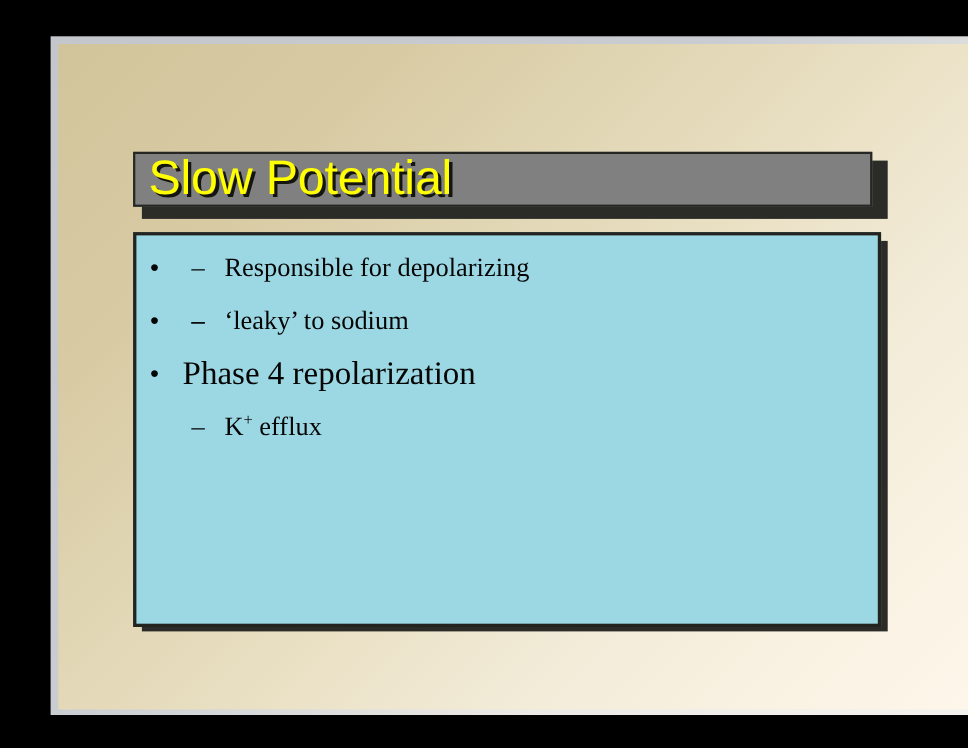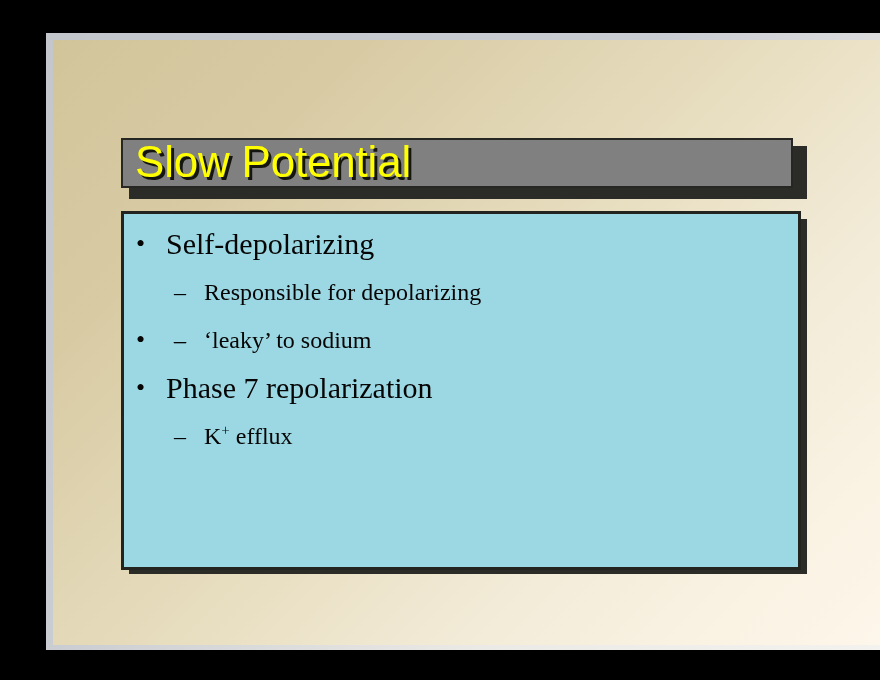--- a/index.html
+++ b/index.html
@@ -165,23 +165,23 @@
   <div id="slide-canvas"></div>
 
   <div id="title-shadow"></div>
   <div id="title-bar">
     <div id="title-text">Slow Potential</div>
   </div>
 
   <div id="body-shadow"></div>
   <div id="body-box">
     <ul id="bullet-list">
-        <li class="lvl1"><span class="marker">•</span><span>Self-depolarizing</span></li>
+        <li class="lvl1"><span class="marker">•</span></li>
         <li class="lvl2"><span class="marker">–</span><span>Responsible for depolarizing</span></li>
         <li class="lvl1"><span class="marker">•</span></li>
         <li class="lvl2"><span class="marker">–</span></li>
         <li class="lvl2"><span class="marker">–</span><span>‘leaky’ to sodium</span></li>
-        <li class="lvl1"><span class="marker">•</span><span>Phase 7 repolarization</span></li>
+        <li class="lvl1"><span class="marker">•</span><span>Phase 4 repolarization</span></li>
         <li class="lvl2"><span class="marker">–</span><span>K<span class="sup">+</span> efflux</span></li>
       </ul>
   </div>
 
 </div>
 
 </body></html>

